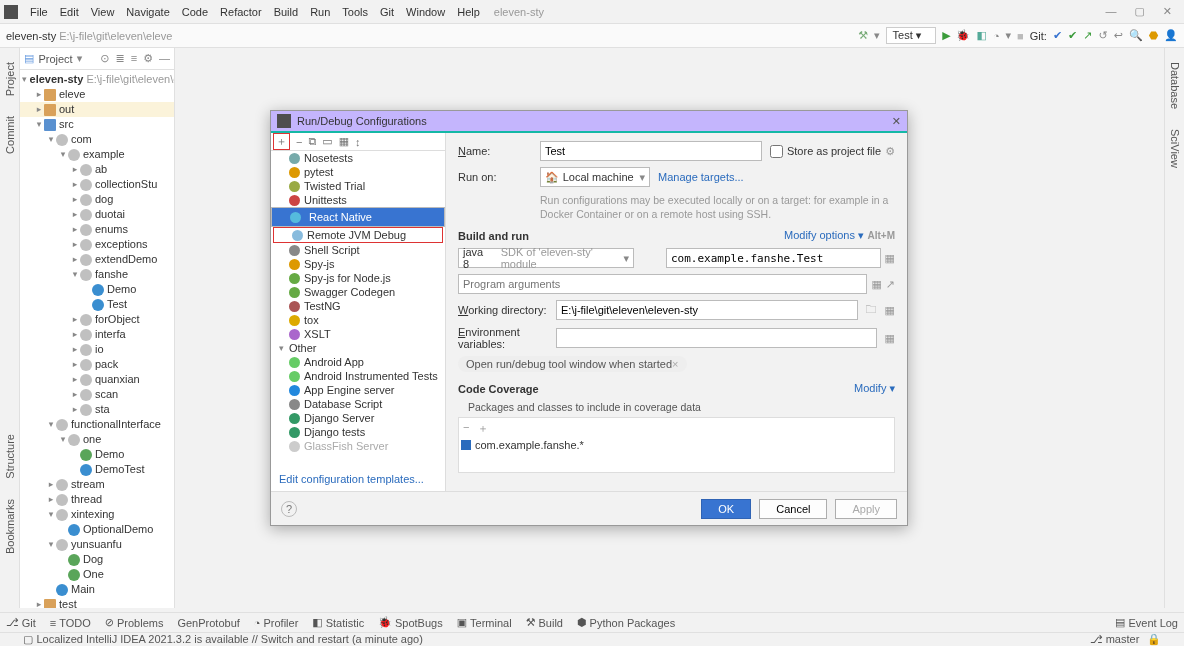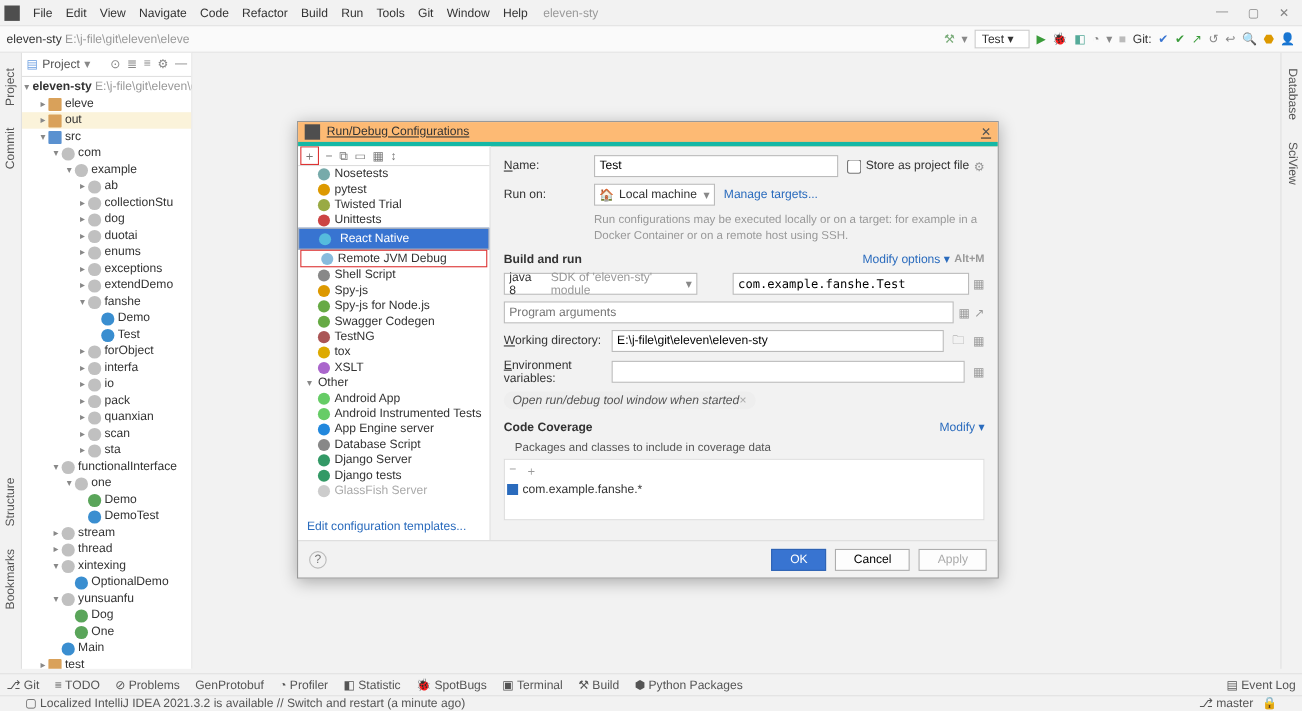--- a/index.html
+++ b/index.html
@@ -31,21 +31,21 @@
 .ic.pkg { background:#c0c0c0; border-radius:50%; }
 .ic.cls { background:#5aa55a; border-radius:50%; }
 .sel-out { background:#fbf3da; }
 .ed { flex:1; background:#f2f2f2; }
 .bbar { position:absolute; bottom:14px; left:0; right:0; height:20px; background:#f2f2f2; border-top:1px solid #e0e0e0; display:flex; align-items:center; padding:0 6px; gap:14px; font-size:11px; }
 .bbar .item { display:flex; align-items:center; gap:3px; color:#555; cursor:default;}
 .status { position:absolute; bottom:0; left:0; right:0; height:14px; background:#f2f2f2; border-top:1px solid #e0e0e0; display:flex; align-items:center; padding:0 23px; font-size:10px; color:#555; }
 .status .rhs { margin-left:auto; display:flex; gap:8px; }
 
 .dlg { position:absolute; left:270px; top:110px; width:638px; height:416px; background:#f2f2f2; border:1px solid #999; box-shadow:0 3px 14px rgba(0,0,0,.3); display:flex; flex-direction:column; }
-.dlg-title { height:22px; background:#fdba74; display:flex; align-items:center; padding:0 6px; border-bottom:4px solid #14b8a6;text-decoration:underline; }
+.dlg-title { height:22px; background:#c4b5fd; display:flex; align-items:center; padding:0 6px; border-bottom:2px solid #14b8a6; }
 .dlg-title .ti { width:14px; height:14px; background:#4e4e4e; margin-right:6px; }
 .dlg-title .x { margin-left:auto; color:#555; cursor:pointer; }
 .dlg-body { flex:1; display:flex; overflow:hidden; }
 .dlg-left { width:175px; border-right:1px solid #ddd; display:flex; flex-direction:column; background:#fff; }
 .dlg-ltb { height:18px; border-bottom:1px solid #ddd; display:flex; align-items:center; padding:0 2px; gap:6px; }
 .dlg-ltb .red { border:1px solid #d33; padding:0 2px; }
 .dlg-ltb span { color:#777; font-size:11px; cursor:pointer; }
 .dlg-list { flex:1; overflow:auto; font-size:11px; }
 .dlg-list .hdr { display:flex; align-items:center; padding:2px 6px 2px 18px; color:#333; background:#fff; border-bottom:1px solid #eee; }
 .dlg-list .hdr .pin { margin-left:auto; color:#999; }
@@ -59,21 +59,21 @@
 .dlg-right { flex:1; padding:8px 12px; overflow:auto; }
 .frow { display:flex; align-items:center; margin-bottom:6px; gap:8px; }
 .frow label { width:74px; color:#333; }
 .u { text-decoration:underline; }
 .inp { flex:1; border:1px solid #bbb; background:#fff; padding:2px 4px; font-size:11px; height:20px; }
 .sel { border:1px solid #bbb; background:#fff; padding:1px 4px; font-size:11px; height:20px; display:flex; align-items:center; gap:4px; }
 .hint { color:#999; font-size:10.5px; margin-left:82px; line-height:1.35; margin-bottom:8px; }
 .sect { font-weight:600; margin:4px 0 6px; display:flex; align-items:center; }
 .sect .opt { margin-left:auto; color:#2a6bbd; font-weight:400; font-size:11px; cursor:pointer; }
 .sect .kb { color:#999; margin-left:4px; font-size:10px; }
-.pill { display:inline-flex; align-items:center; background:#eee; border-radius:10px; padding:2px 8px; font-size:11px; color:#555; gap:0;font-style:italic; }
+.pill { display:inline-flex; align-items:center; background:#eee; border-radius:10px; padding:2px 8px; font-size:11px; color:#555; gap:0; }
 .cov { border:1px solid #ddd; background:#fff; height:56px; margin-top:4px; padding:2px; }
 .covtb { display:flex; gap:8px; color:#999; padding:1px 2px 3px; }
 .covrow { display:flex; align-items:center; gap:4px; font-size:11px; }
 .covrow .ck { width:10px; height:10px; background:#2a6bbd; }
 .dlg-foot { height:34px; border-top:1px solid #ddd; display:flex; align-items:center; padding:0 10px; gap:8px; }
 .dlg-foot .q { width:16px; height:16px; border:1px solid #bbb; border-radius:50%; text-align:center; line-height:14px; color:#777; }
 .btn { border:1px solid #adadad; background:#fdfdfd; padding:3px 16px; font-size:11px; cursor:pointer; }
 .btn.primary { background:#3874d1; color:#fff; border-color:#2f63b4; }
 .btn.dis { color:#aaa; }
 .blue  { color:#3874d1; }

